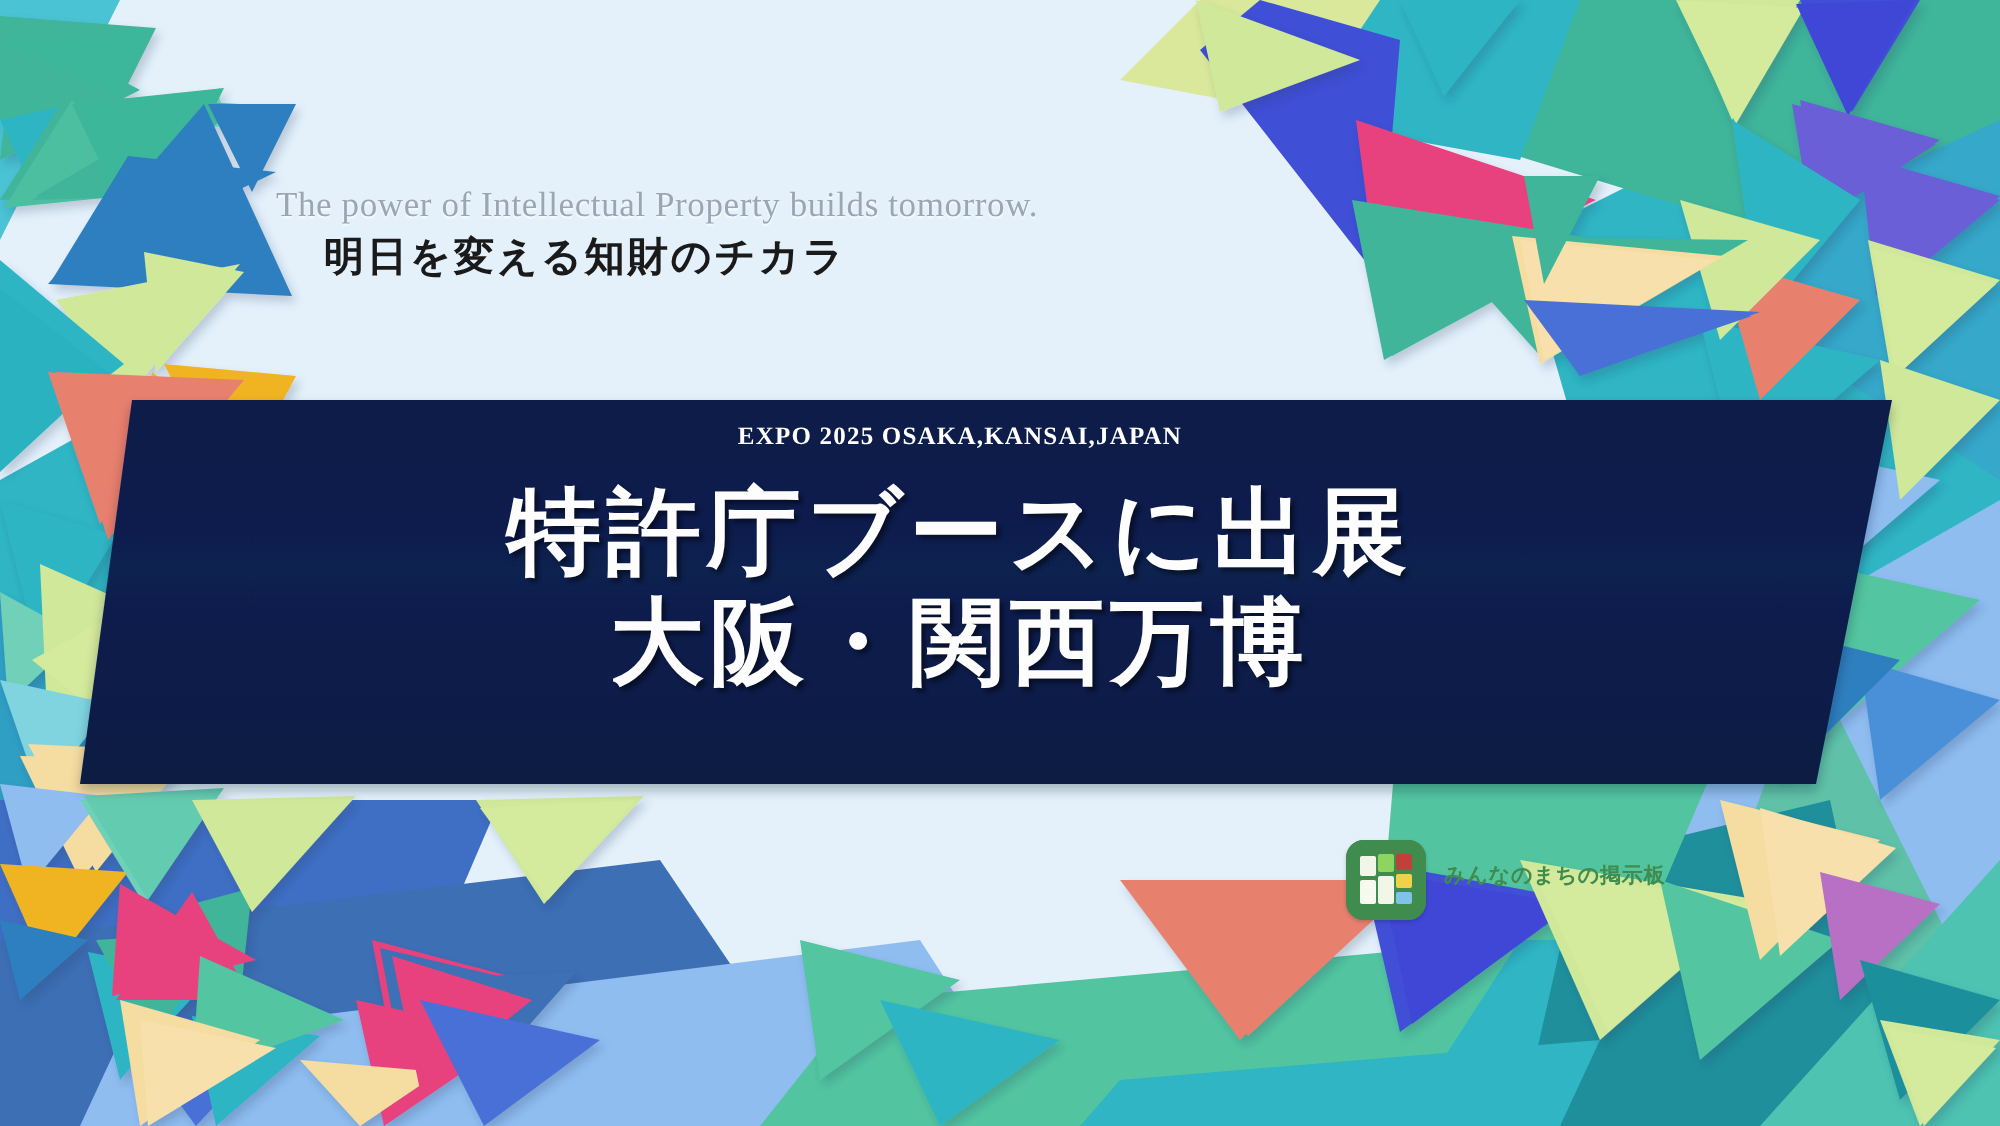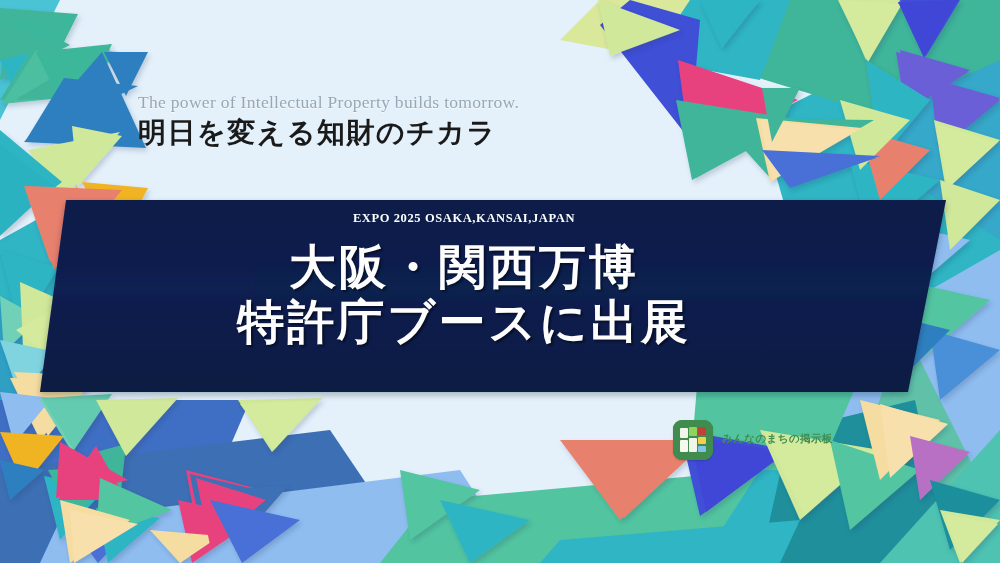--- a/index.html
+++ b/index.html
@@ -36,39 +36,40 @@
     font-size: 17.5px;
     letter-spacing: 0.3px;
     color: #9aa6b4;
     white-space: nowrap;
     line-height: 1.2;
     text-shadow: 0 1px 1px rgba(255,255,255,0.85);
   }
   .tagline-ja {
     font-family: "DejaVu Serif", "Liberation Serif", serif;
     font-weight: bold;
-    font-size: 28px;
+    font-size: 20px;
     letter-spacing: 1.5px;
     color: #1a1a1a;
     white-space: nowrap;
     line-height: 1.3;
     margin-top: 2px;
+    margin-left: 24px;
   }
 
   
   #banner-shape {
     position: absolute;
     left: 0; top: 0;
     width: 1000px; height: 563px;
     z-index: 3;
     pointer-events: none;
   }
   .banner-text-wrap {
     position: absolute;
-    left: 0;
+    left: 16px;
     top: 212px;
     width: 928px;
     z-index: 6;
     text-align: center;
     pointer-events: none;
   }
   .expo-eyebrow {
     font-family: "Liberation Serif", "DejaVu Serif", serif;
     font-weight: bold;
     font-size: 12.5px;
@@ -357,22 +358,22 @@
     <polygon filter="url(#bsh)" points="66,200 946,200 908,392 40,392" fill="url(#navyGrad)"></polygon>
   </svg>
 
   <div class="tagline-block">
     <div class="tagline-en">The power of Intellectual Property builds tomorrow.</div>
     <div class="tagline-ja">明日を変える知財のチカラ</div>
   </div>
 
   <div class="banner-text-wrap">
     <div class="expo-eyebrow">EXPO 2025 OSAKA,KANSAI,JAPAN</div>
+    <div class="headline-line">特許庁ブースに出展</div>
     <div class="headline-line">大阪・関西万博</div>
-    <div class="headline-line">特許庁ブースに出展</div>
   </div>
 
   <div class="logo-block">
     <div class="logo-mark">
       <svg viewBox="0 0 40 40" xmlns="http://www.w3.org/2000/svg">
         <rect x="0" y="0" width="40" height="40" rx="9" fill="#3f8c4e"></rect>
         <rect x="7" y="8" width="8" height="10" rx="1" fill="#f2f6e8"></rect>
         <rect x="7" y="20" width="8" height="12" rx="1" fill="#f7f9ef"></rect>
         <rect x="16" y="7" width="8" height="9" rx="1" fill="#8fd45f"></rect>
         <rect x="16" y="18" width="8" height="14" rx="1" fill="#f2f6e8"></rect>

